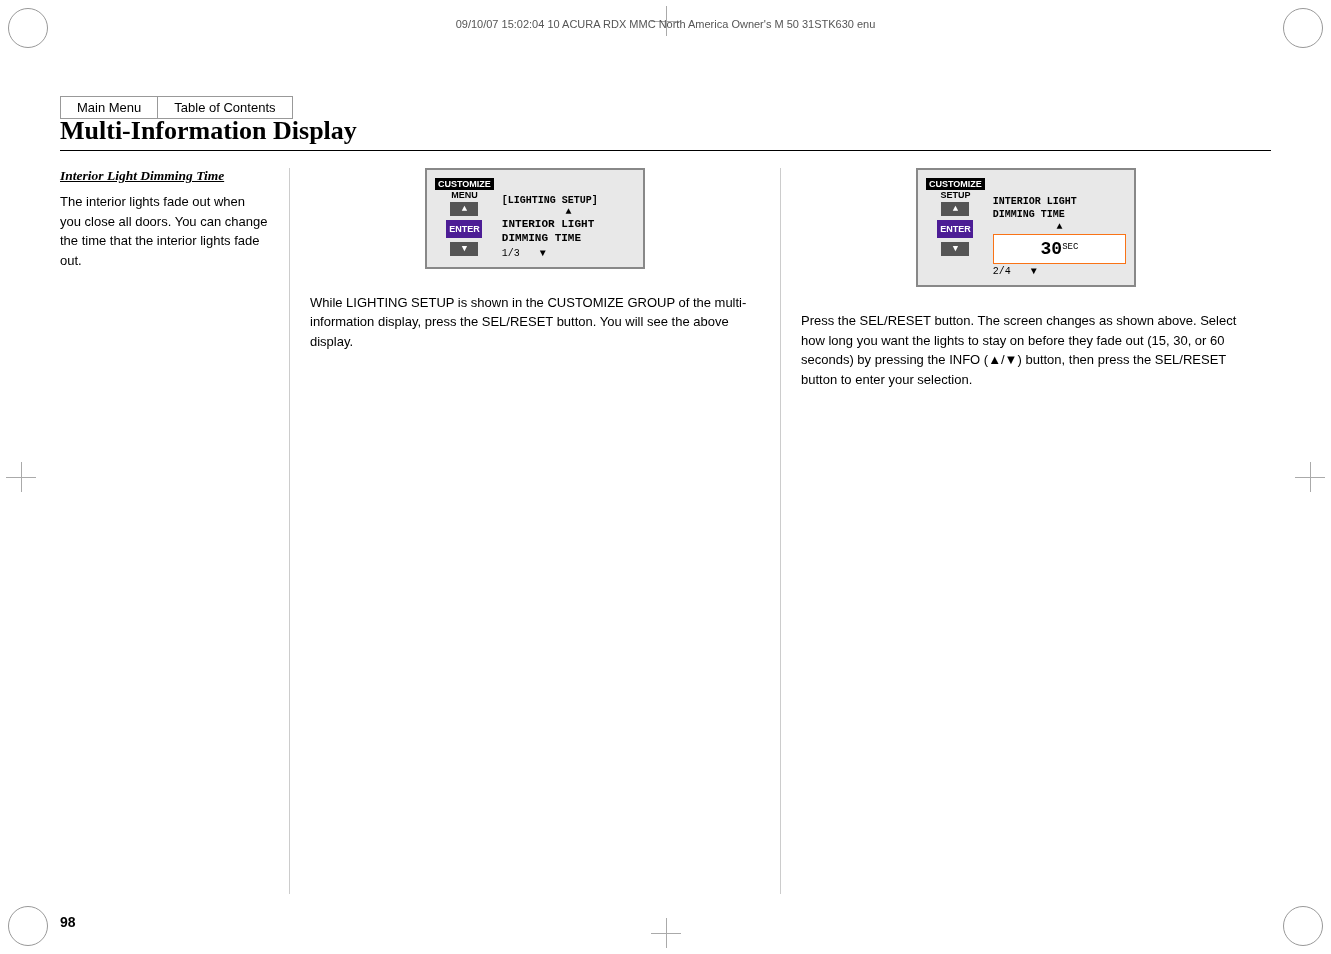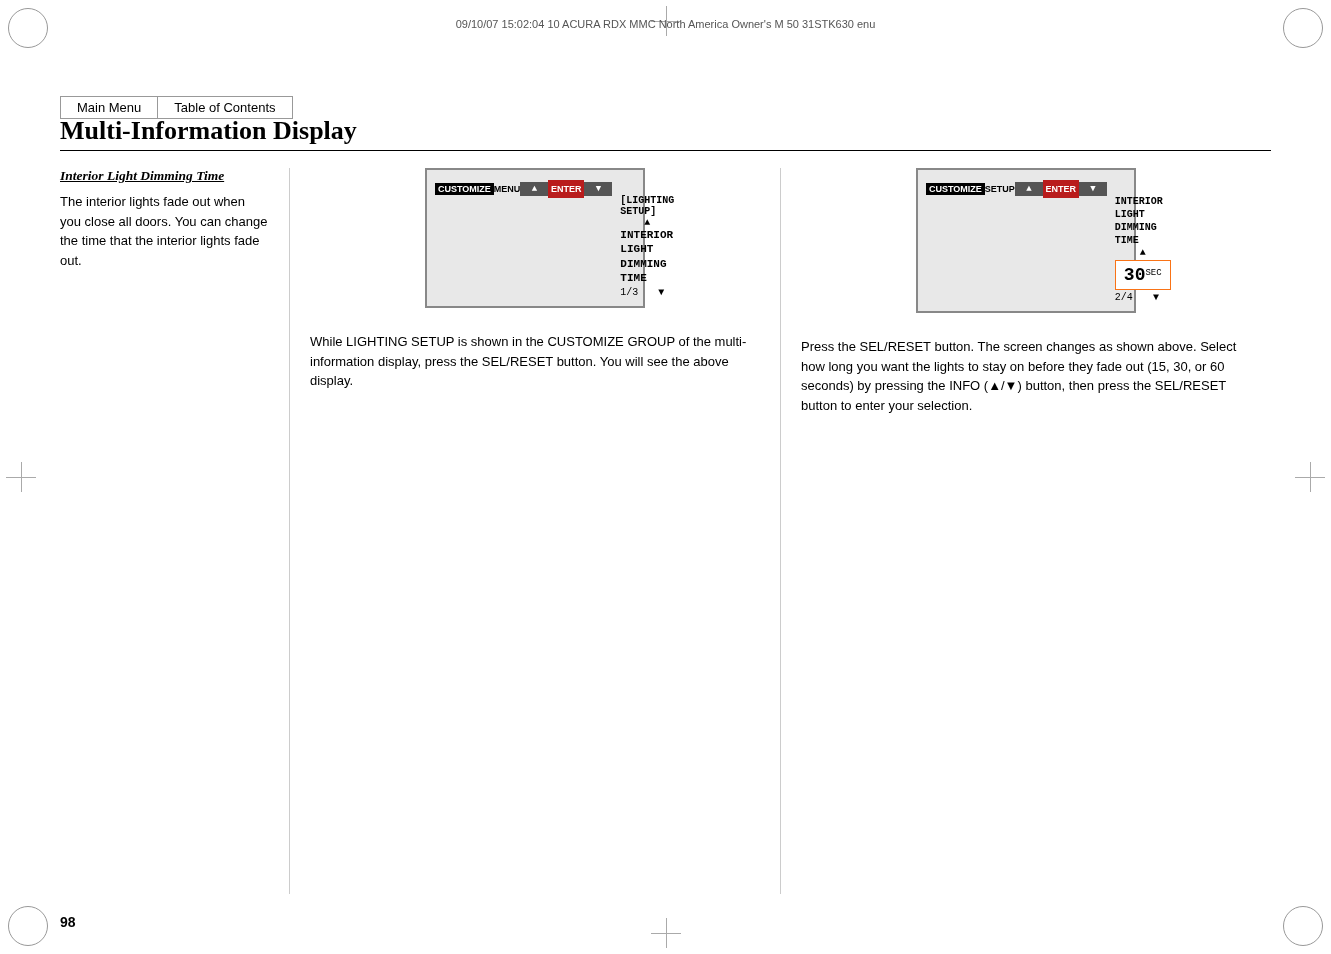--- a/index.html
+++ b/index.html
@@ -154,21 +154,21 @@
     }
 
     .screen-inner {
       display: flex;
       flex-direction: row;
       align-items: flex-start;
     }
 
     .screen-left-buttons {
       display: flex;
-      flex-direction: row;
+      flex-direction: column;
       align-items: center;
       margin-right: 8px;
     }
 
     .customize-label {
       background: #000;
       color: #fff;
       font-weight: bold;
       font-size: 9px;
       padding: 1px 3px;
@@ -191,21 +191,21 @@
       display: flex;
       align-items: center;
       justify-content: center;
       font-size: 9px;
       margin: 2px 0;
     }
 
     .enter-btn {
       width: 36px;
       height: 18px;
-      background: #b91c1c;
+      background: #4c1d95;
       color: #fff;
       font-size: 9px;
       font-weight: bold;
       display: flex;
       align-items: center;
       justify-content: center;
       margin: 2px 0;
       font-family: Arial, sans-serif;
     }
 

